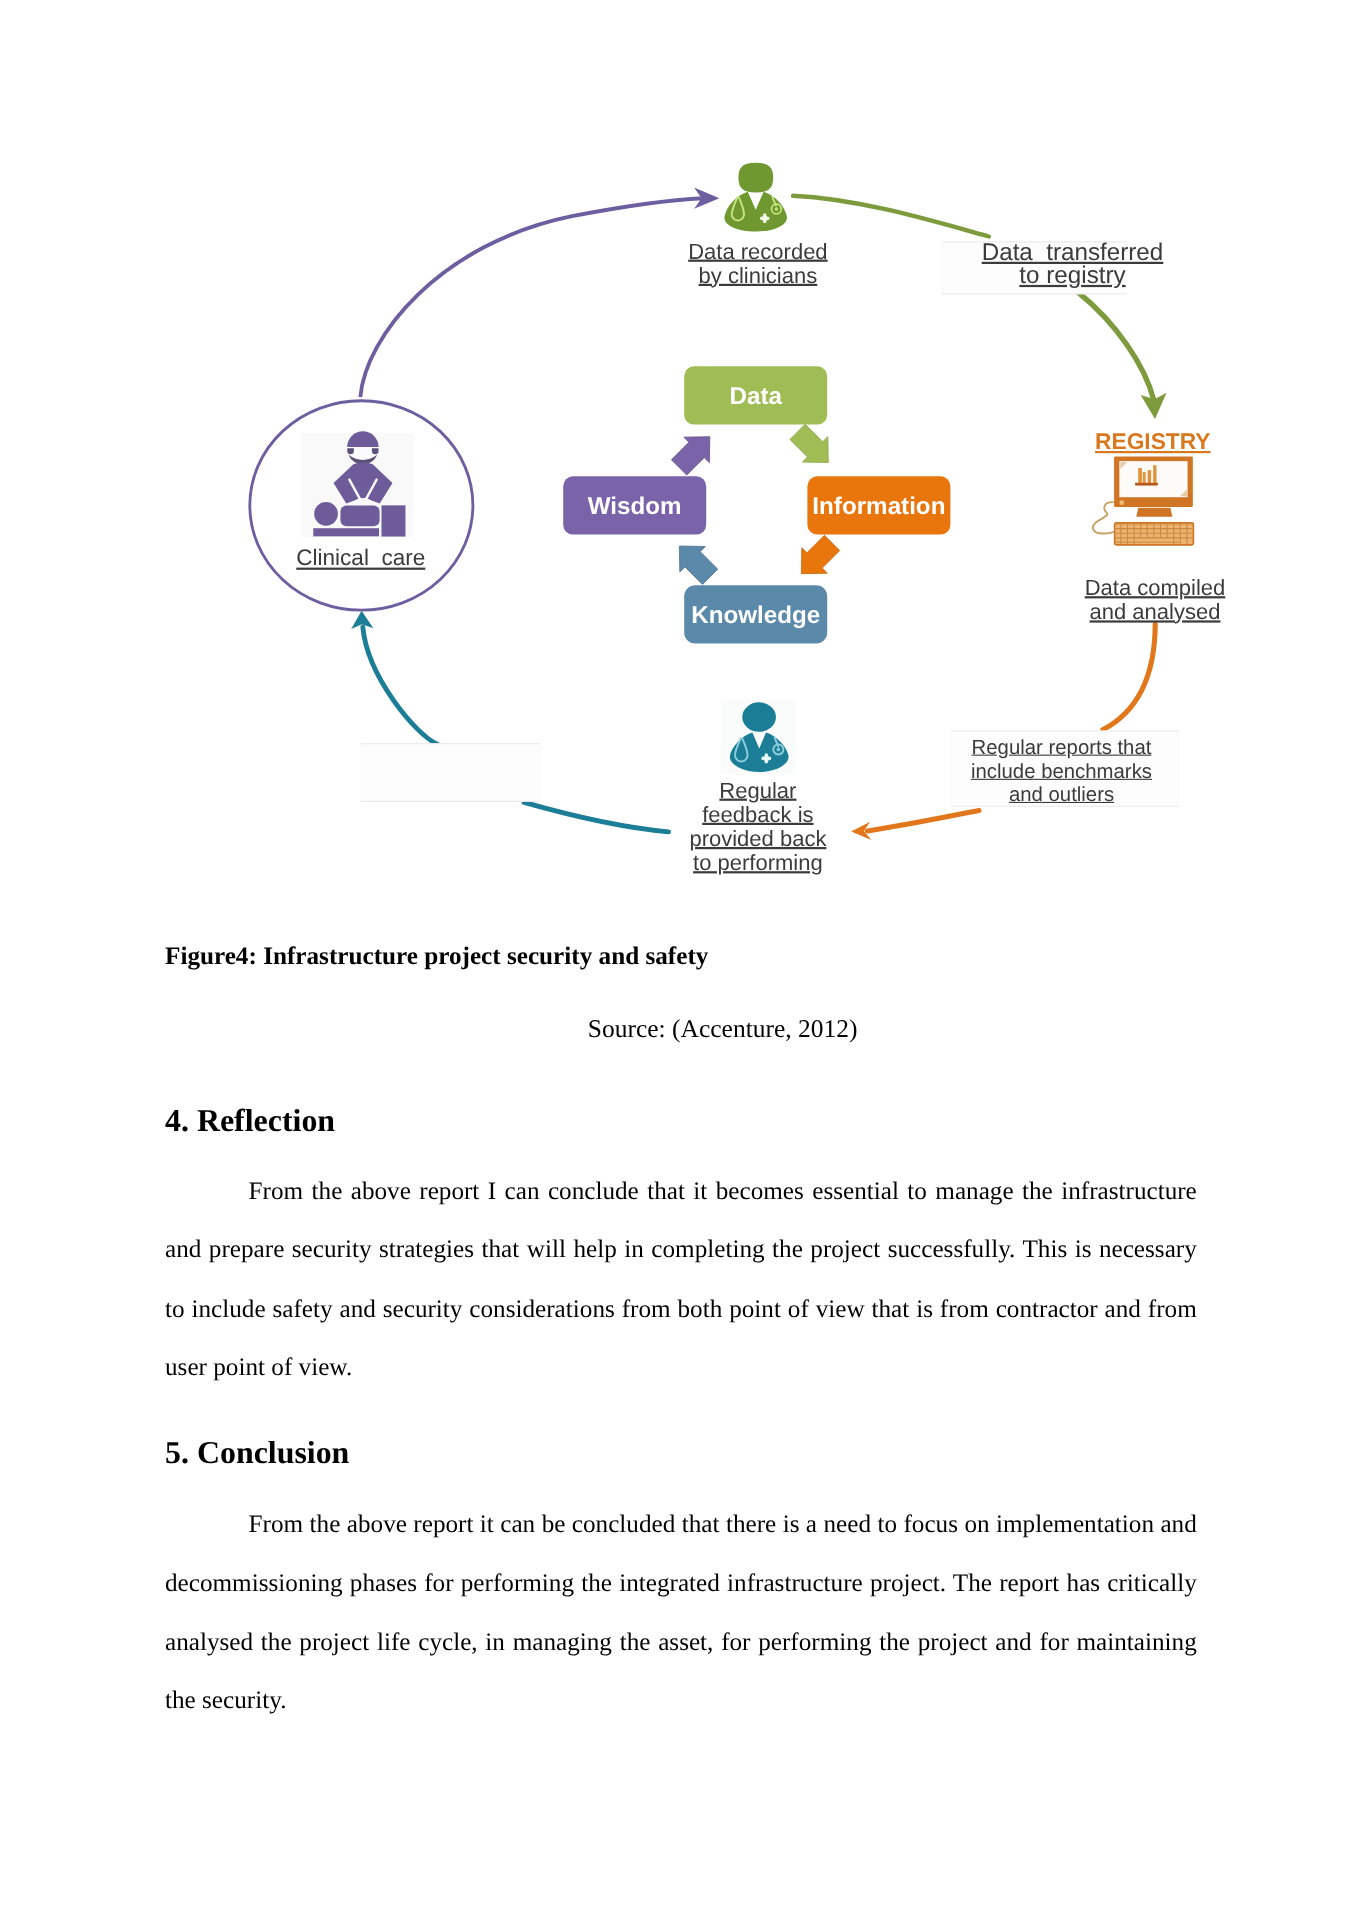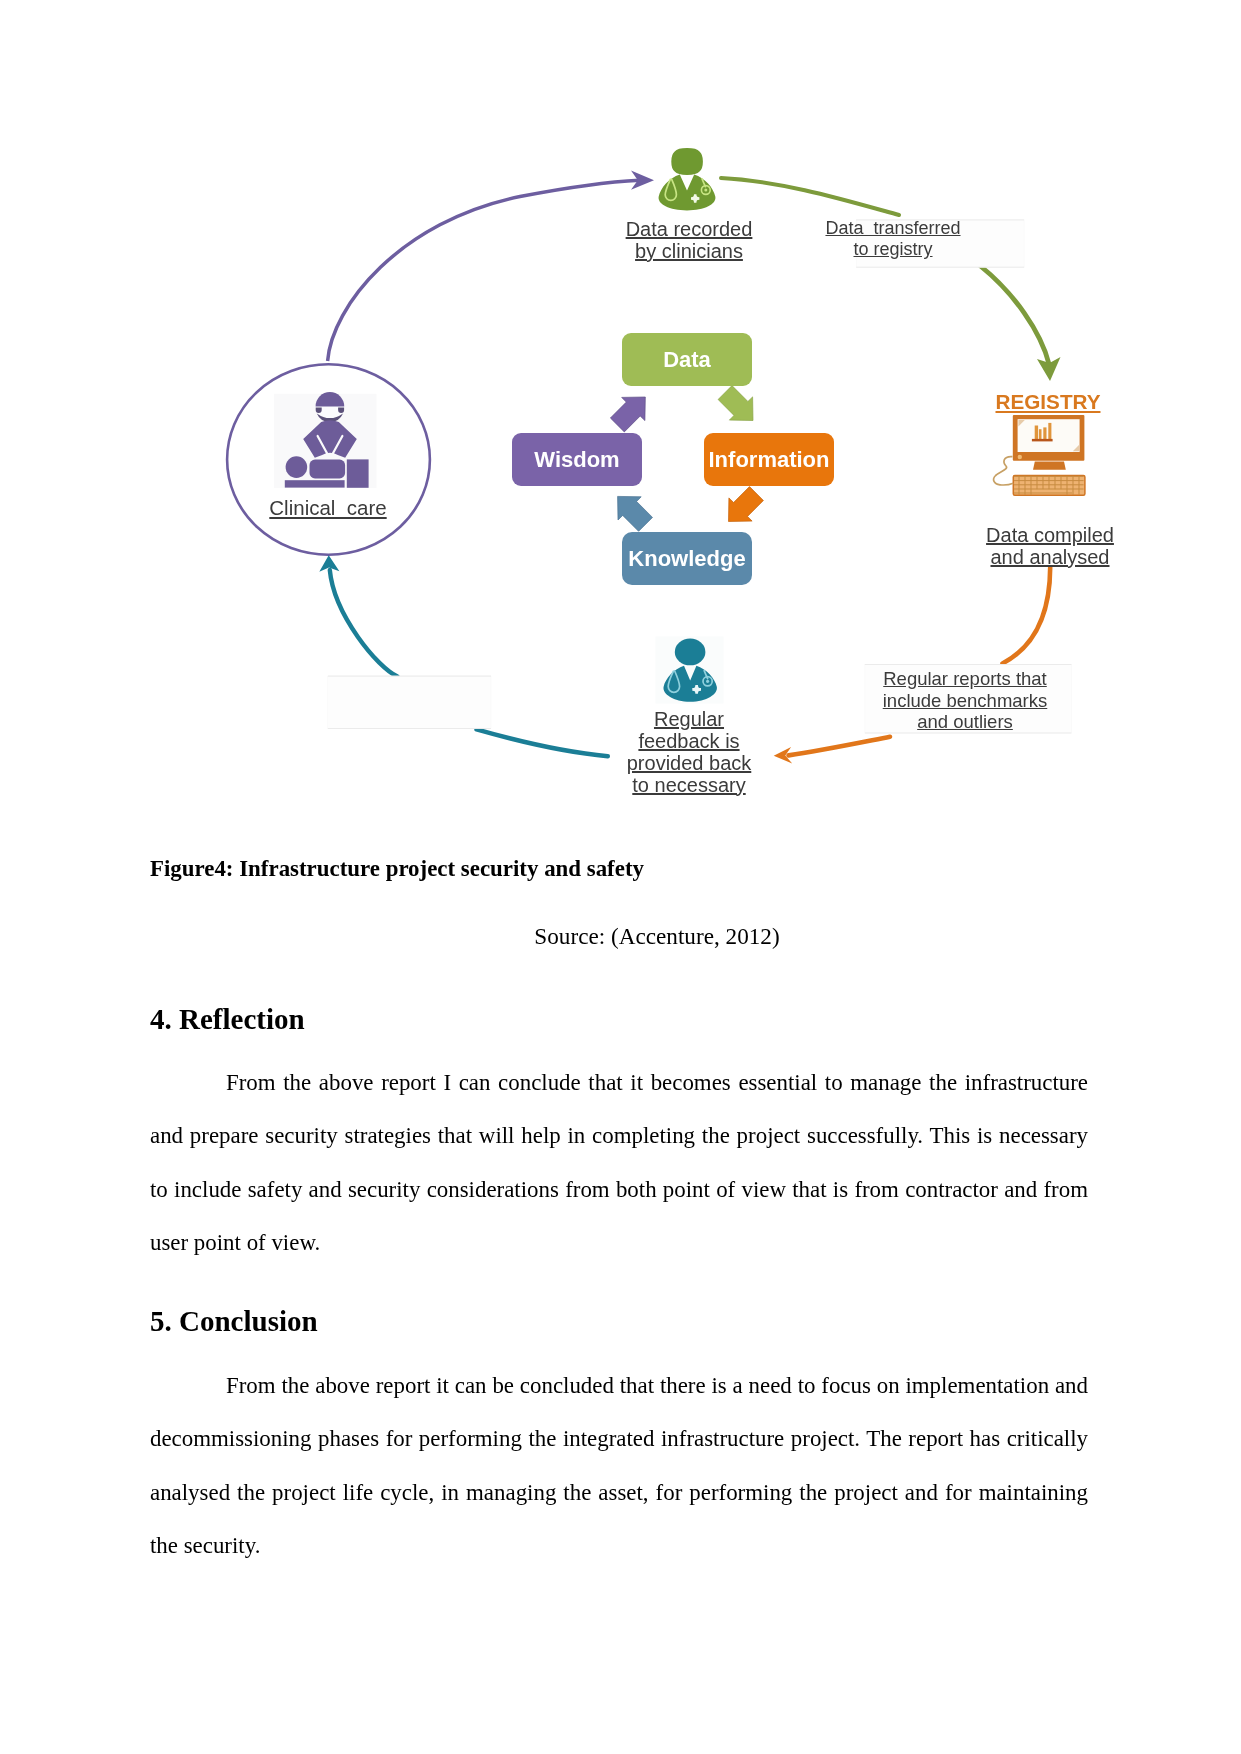--- a/index.html
+++ b/index.html
@@ -170,49 +170,49 @@
         <circle cx="707.6" cy="681.3" r="1.6" fill="#8fd0dd"></circle>
         <path d="M695.4 685.0 h2.5 q0.2 1.9 0.65 2.45 q0.55 0.45 2.45 0.65 v2.6 q-1.9 0.2 -2.45 0.65
                  q-0.45 0.55 -0.65 2.45 h-2.5 q-0.2 -1.9 -0.65 -2.45 q-0.55 -0.45 -2.45 -0.65 v-2.6
                  q1.9 -0.2 2.45 -0.65 q0.45 -0.55 0.65 -2.45 z" fill="#eaf6f8"></path>
       </g>
     </svg>
 
     <div class="chip" style="left:622px;top:333px;width:130px;height:53px;background:#9fbc55;">
       <span>Data</span>
     </div>
-    <div class="chip" style="left:704px;top:433px;width:130px;height:53px;background:#e8760c;">
+    <div class="chip" style="left:734px;top:433px;width:130px;height:53px;background:#e8760c;">
       <span>Information</span>
     </div>
     <div class="chip" style="left:622px;top:532px;width:130px;height:53px;background:#5b89aa;border-radius:10px;">
       <span>Knowledge</span>
     </div>
     <div class="chip" style="left:512px;top:433px;width:130px;height:53px;background:#7a63a8;">
       <span>Wisdom</span>
     </div>
 
     <div class="dlabel" style="left:564px;top:219px;width:250px;font-size:20px;line-height:21.9px;">Data recorded
 by clinicians</div>
 
-    <div class="dlabel" style="left:768px;top:218px;width:250px;font-size:18px;line-height:21.2px;">Data  transferred
+    <div class="dlabel" style="left:850px;top:218px;width:250px;font-size:22px;line-height:21.2px;">Data  transferred
 to registry</div>
 
     <div class="dlabel" style="left:923px;top:390px;width:250px;font-size:20.7px;font-weight:bold;color:#d9791f;">REGISTRY</div>
 
     <div class="dlabel" style="left:925px;top:501px;width:250px;font-size:20px;line-height:21.9px;margin-top:24px;">Data compiled
 and analysed</div>
 
     <div class="dlabel" style="left:840px;top:668px;width:250px;font-size:18.5px;line-height:21.5px;">Regular reports that
 include benchmarks
 and outliers</div>
 
     <div class="dlabel" style="left:564px;top:709px;width:250px;font-size:20px;line-height:21.9px;">Regular
 feedback is
 provided back
-to necessary</div>
+to performing</div>
 
 
     <div class="dlabel" style="left:203px;top:497px;width:250px;font-size:20.5px;line-height:21.9px;">Clinical  care</div>
   </div>
 
   <div class="caption" style="top:856px">Figure4: Infrastructure project security and safety</div>
   <div class="source" style="top:923px">Source: (Accenture, 2012)</div>
 
   <h2 class="head" style="top:1003px">4. Reflection</h2>
   <p class="para" style="top:1056px">From the above report I can conclude that it becomes essential to manage the infrastructure and prepare security strategies that will help in completing the project successfully. This is necessary to include safety and security considerations from both point of view that is from contractor and from user point of view.</p>

